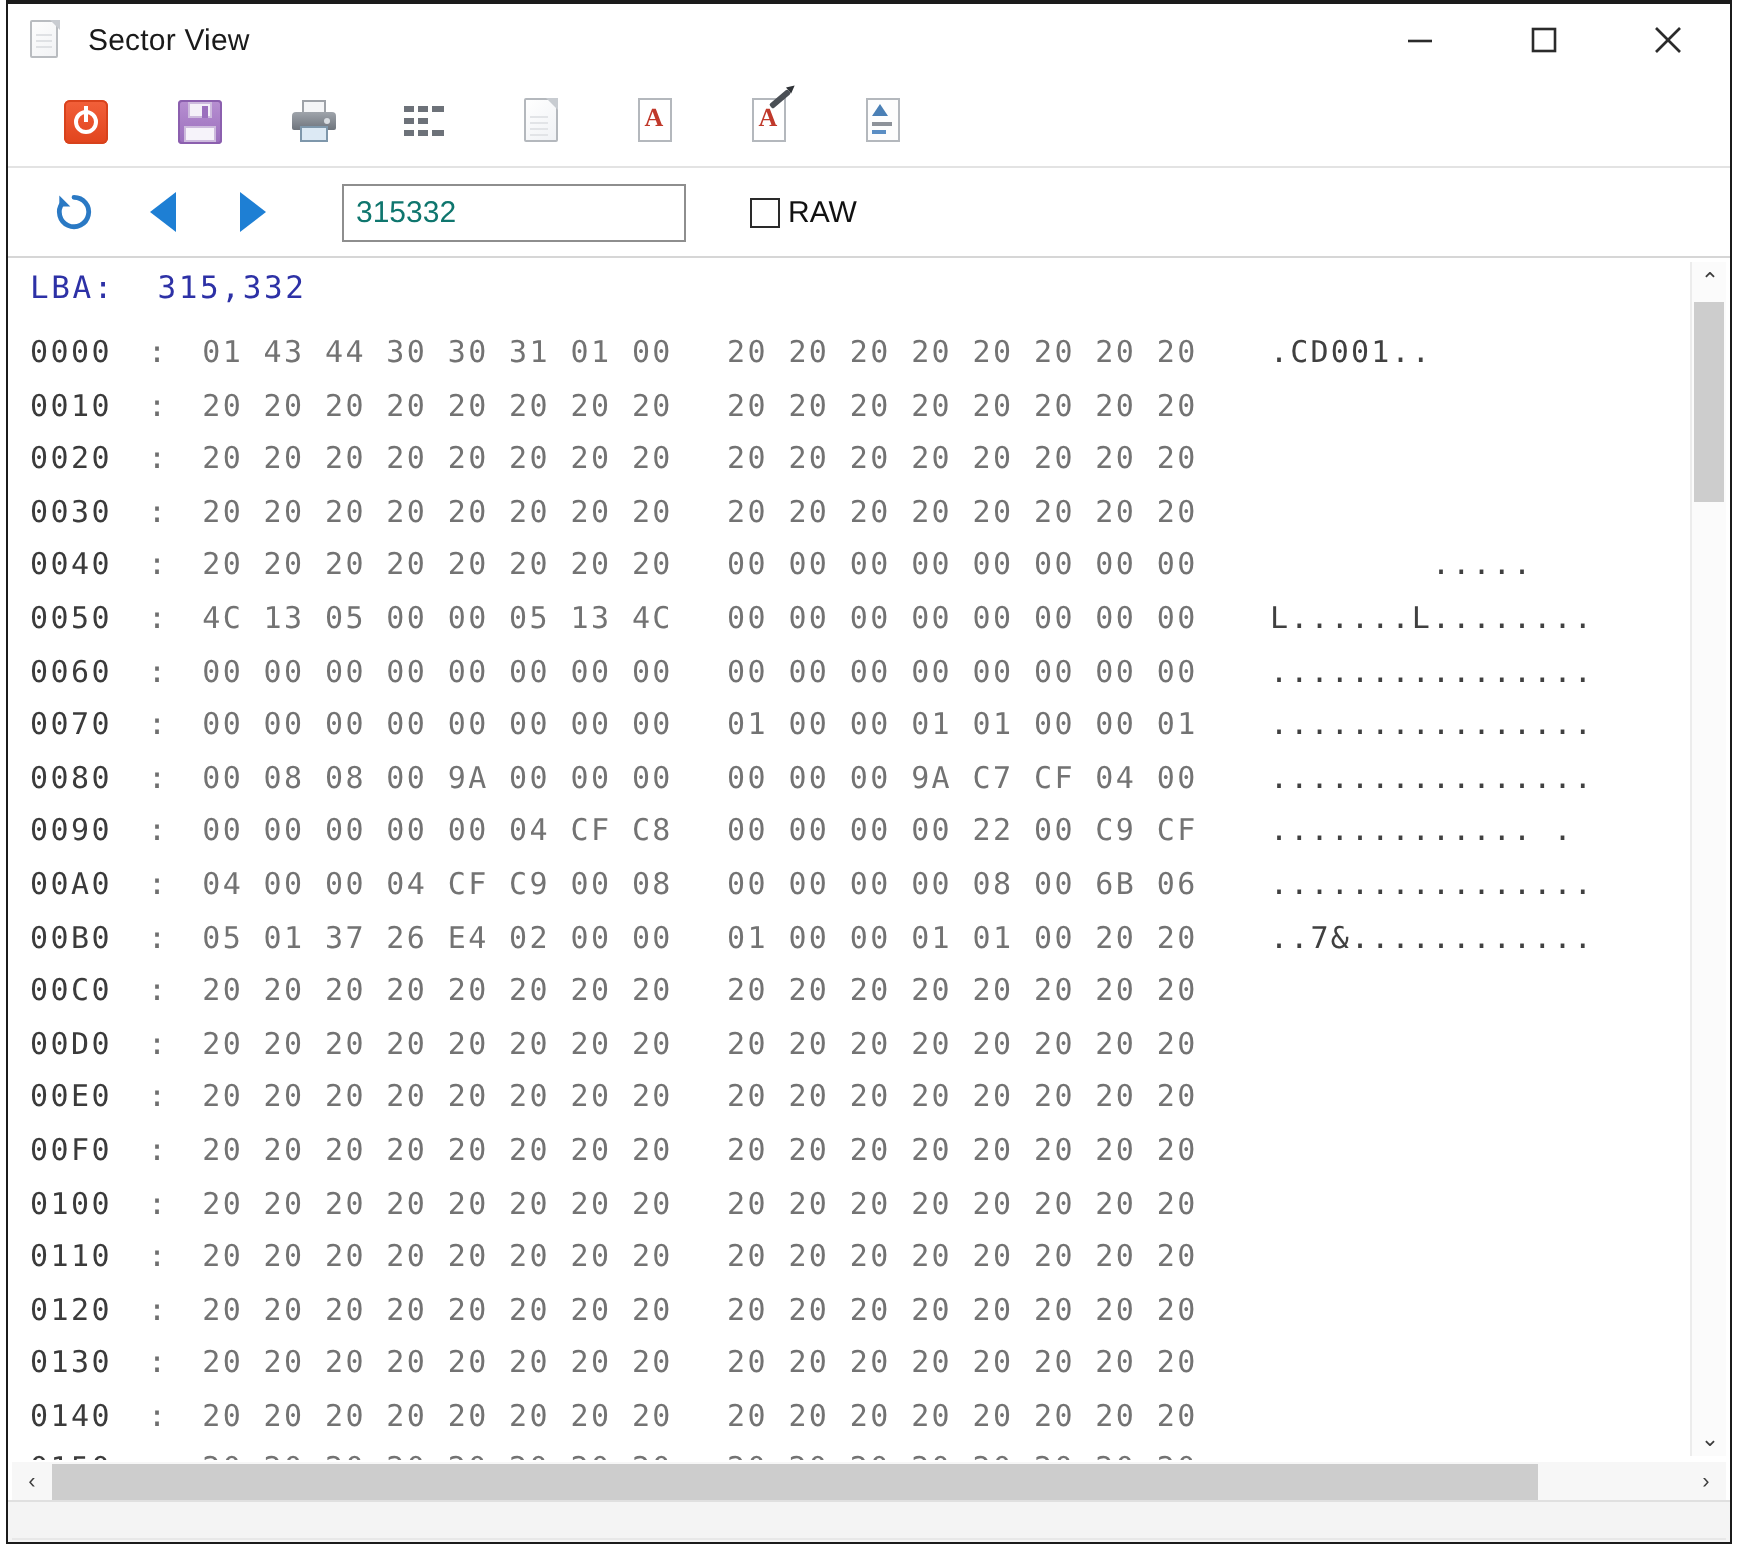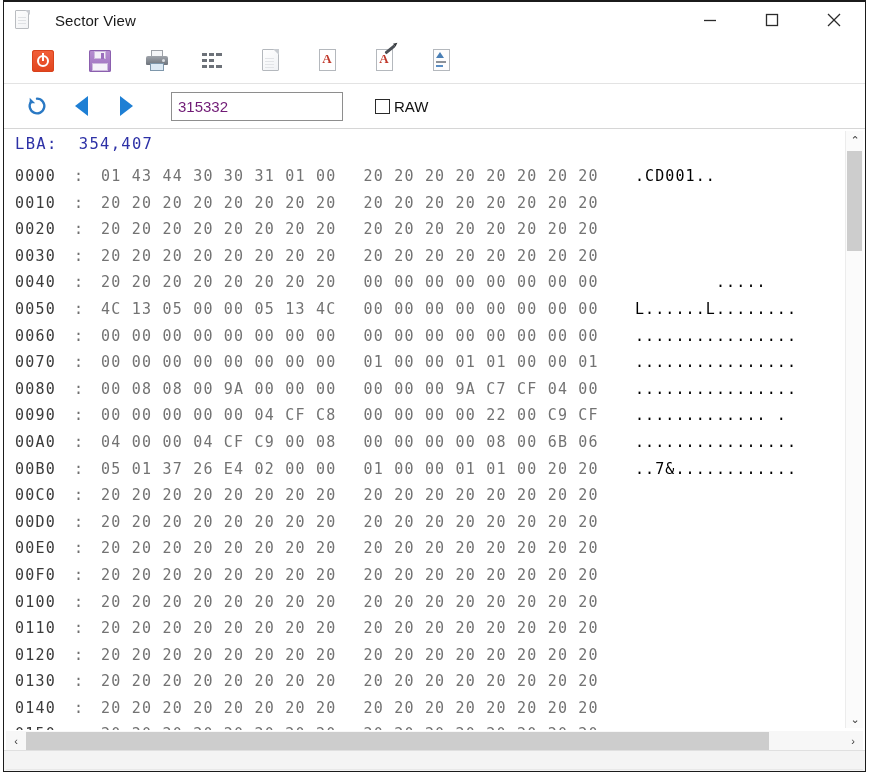--- a/index.html
+++ b/index.html
@@ -63,21 +63,21 @@
     border-top: 5px solid #c9ccd1;
   }
   .title-icon .ln {
     position: absolute;
     left: 3px;
     width: 8px;
     height: 1px;
     background: #dfe1e4;
   }
   .title-text {
-    margin-left: 23px;
+    margin-left: 12px;
     font-size: 15px;
     color: #1a1a1a;
     letter-spacing: .1px;
     white-space: nowrap;
   }
   .win-controls {
     position: absolute;
     right: 0; top: 0;
     height: 36px;
     display: flex;
@@ -263,21 +263,21 @@
     border-left:13px solid #1e7fd4;
   }
   .lba-input {
     margin-left: 22px;
     width: 172px;
     height: 29px;
     border: 1px solid #8e8e8e;
     background: #ffffff;
     font-family: "Liberation Sans", sans-serif;
     font-size: 15px;
-    color: #701a75;
+    color: #0f766e;
     padding: 0 6px;
     box-sizing: border-box;
     outline: none;
   }
   .raw-wrap {
     margin-left: 32px;
     display: flex;
     align-items: center;
     gap: 4px;
     cursor: default;
@@ -324,21 +324,21 @@
     font-family: "DejaVu Sans Mono", monospace;
     font-size: 15px;
     line-height: 26.6px;
     color: #3a3a3a;
     white-space: pre;
   }
   .row { display: block; height: 26.6px; white-space: pre; }
   .off   { color: #3b3b3b; letter-spacing: 1.2px; }
   .colon { color: #6f6f6f; }
   .hexb  { color: #737373; letter-spacing: 1.2px; }
-  .asciis{ color: #000000; letter-spacing: 1.1px; }
+  .asciis{ color: #404040; letter-spacing: 1.1px; }
   
   .vscroll {
     position: absolute;
     right: 2px; top: 2px;
     width: 18px;
     bottom: 43px;
     background: #fbfbfb;
     border-left: 1px solid #ececec;
     box-sizing: border-box;
   }
@@ -510,21 +510,21 @@
       <input class="lba-input" type="text" value="315332" style="">
       <div class="raw-wrap">
         <div class="raw-box"></div>
         <div class="raw-label">RAW</div>
       </div>
     </div>
 
     <div class="content">
 
       <div class="hexpane">
-        <div class="lba-line">LBA:  354,407</div>
+        <div class="lba-line">LBA:  315,332</div>
         <div class="hexrows" id="hexrows"><span class="row"><span class="off">0000</span><span class="colon">  :  </span><span class="hexb">01 43 44 30 30 31 01 00</span><span>   </span><span class="hexb">20 20 20 20 20 20 20 20</span><span>    </span><span class="asciis">.CD001..</span></span><span class="row"><span class="off">0010</span><span class="colon">  :  </span><span class="hexb">20 20 20 20 20 20 20 20</span><span>   </span><span class="hexb">20 20 20 20 20 20 20 20</span><span>    </span><span class="asciis"></span></span><span class="row"><span class="off">0020</span><span class="colon">  :  </span><span class="hexb">20 20 20 20 20 20 20 20</span><span>   </span><span class="hexb">20 20 20 20 20 20 20 20</span><span>    </span><span class="asciis"></span></span><span class="row"><span class="off">0030</span><span class="colon">  :  </span><span class="hexb">20 20 20 20 20 20 20 20</span><span>   </span><span class="hexb">20 20 20 20 20 20 20 20</span><span>    </span><span class="asciis"></span></span><span class="row"><span class="off">0040</span><span class="colon">  :  </span><span class="hexb">20 20 20 20 20 20 20 20</span><span>   </span><span class="hexb">00 00 00 00 00 00 00 00</span><span>    </span><span class="asciis">        .....</span></span><span class="row"><span class="off">0050</span><span class="colon">  :  </span><span class="hexb">4C 13 05 00 00 05 13 4C</span><span>   </span><span class="hexb">00 00 00 00 00 00 00 00</span><span>    </span><span class="asciis">L......L........</span></span><span class="row"><span class="off">0060</span><span class="colon">  :  </span><span class="hexb">00 00 00 00 00 00 00 00</span><span>   </span><span class="hexb">00 00 00 00 00 00 00 00</span><span>    </span><span class="asciis">................</span></span><span class="row"><span class="off">0070</span><span class="colon">  :  </span><span class="hexb">00 00 00 00 00 00 00 00</span><span>   </span><span class="hexb">01 00 00 01 01 00 00 01</span><span>    </span><span class="asciis">................</span></span><span class="row"><span class="off">0080</span><span class="colon">  :  </span><span class="hexb">00 08 08 00 9A 00 00 00</span><span>   </span><span class="hexb">00 00 00 9A C7 CF 04 00</span><span>    </span><span class="asciis">................</span></span><span class="row"><span class="off">0090</span><span class="colon">  :  </span><span class="hexb">00 00 00 00 00 04 CF C8</span><span>   </span><span class="hexb">00 00 00 00 22 00 C9 CF</span><span>    </span><span class="asciis">............. .</span></span><span class="row"><span class="off">00A0</span><span class="colon">  :  </span><span class="hexb">04 00 00 04 CF C9 00 08</span><span>   </span><span class="hexb">00 00 00 00 08 00 6B 06</span><span>    </span><span class="asciis">................</span></span><span class="row"><span class="off">00B0</span><span class="colon">  :  </span><span class="hexb">05 01 37 26 E4 02 00 00</span><span>   </span><span class="hexb">01 00 00 01 01 00 20 20</span><span>    </span><span class="asciis">..7&amp;............</span></span><span class="row"><span class="off">00C0</span><span class="colon">  :  </span><span class="hexb">20 20 20 20 20 20 20 20</span><span>   </span><span class="hexb">20 20 20 20 20 20 20 20</span><span>    </span><span class="asciis"></span></span><span class="row"><span class="off">00D0</span><span class="colon">  :  </span><span class="hexb">20 20 20 20 20 20 20 20</span><span>   </span><span class="hexb">20 20 20 20 20 20 20 20</span><span>    </span><span class="asciis"></span></span><span class="row"><span class="off">00E0</span><span class="colon">  :  </span><span class="hexb">20 20 20 20 20 20 20 20</span><span>   </span><span class="hexb">20 20 20 20 20 20 20 20</span><span>    </span><span class="asciis"></span></span><span class="row"><span class="off">00F0</span><span class="colon">  :  </span><span class="hexb">20 20 20 20 20 20 20 20</span><span>   </span><span class="hexb">20 20 20 20 20 20 20 20</span><span>    </span><span class="asciis"></span></span><span class="row"><span class="off">0100</span><span class="colon">  :  </span><span class="hexb">20 20 20 20 20 20 20 20</span><span>   </span><span class="hexb">20 20 20 20 20 20 20 20</span><span>    </span><span class="asciis"></span></span><span class="row"><span class="off">0110</span><span class="colon">  :  </span><span class="hexb">20 20 20 20 20 20 20 20</span><span>   </span><span class="hexb">20 20 20 20 20 20 20 20</span><span>    </span><span class="asciis"></span></span><span class="row"><span class="off">0120</span><span class="colon">  :  </span><span class="hexb">20 20 20 20 20 20 20 20</span><span>   </span><span class="hexb">20 20 20 20 20 20 20 20</span><span>    </span><span class="asciis"></span></span><span class="row"><span class="off">0130</span><span class="colon">  :  </span><span class="hexb">20 20 20 20 20 20 20 20</span><span>   </span><span class="hexb">20 20 20 20 20 20 20 20</span><span>    </span><span class="asciis"></span></span><span class="row"><span class="off">0140</span><span class="colon">  :  </span><span class="hexb">20 20 20 20 20 20 20 20</span><span>   </span><span class="hexb">20 20 20 20 20 20 20 20</span><span>    </span><span class="asciis"></span></span><span class="row"><span class="off">0150</span><span class="colon">  :  </span><span class="hexb">20 20 20 20 20 20 20 20</span><span>   </span><span class="hexb">20 20 20 20 20 20 20 20</span><span>    </span><span class="asciis"></span></span></div>
       </div>
 
       <div class="vscroll">
         <div class="vs-arrow">⌃</div>
         <div class="vs-track">
           <div class="vs-thumb"></div>
         </div>
         <div class="vs-arrow" style="position:absolute;bottom:0;left:0;">⌄</div>
       </div>

